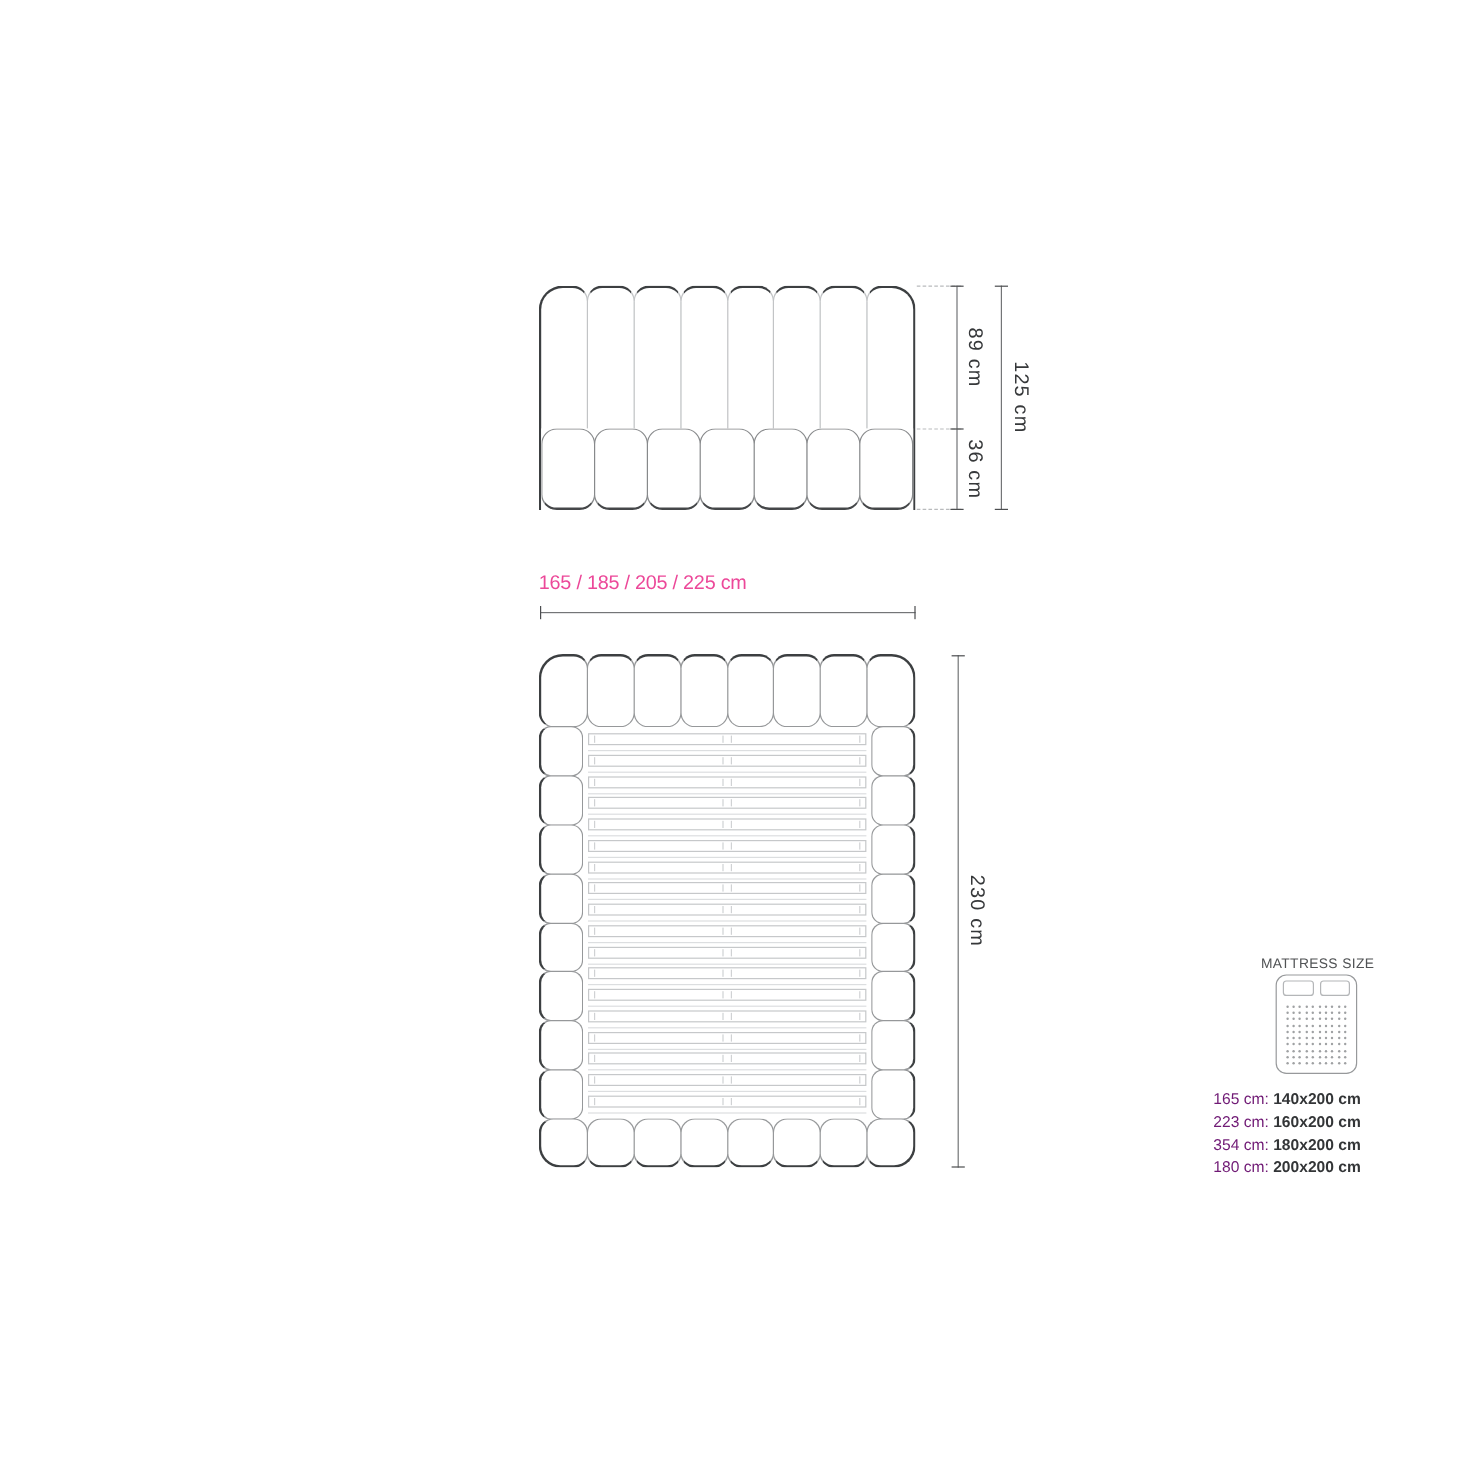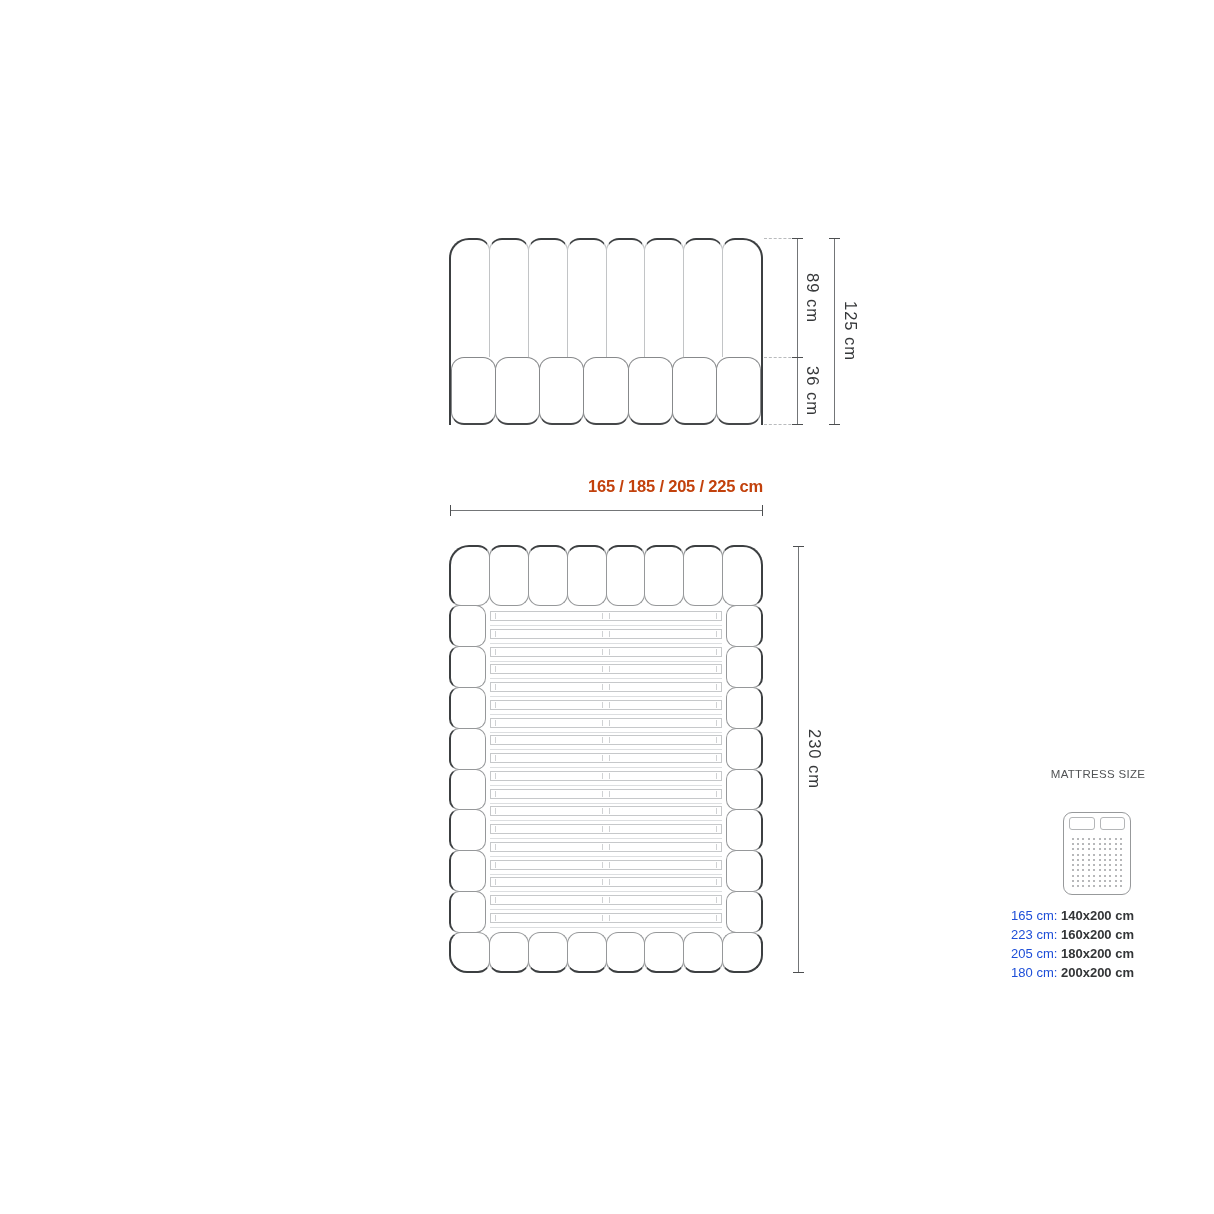--- a/index.html
+++ b/index.html
@@ -6,21 +6,21 @@
   .sheet{position:relative;width:1214px;height:1214px;background:#ffffff;overflow:hidden;
          font-family:"Liberation Sans", sans-serif;color:#36383a;}
   .vline{position:absolute;width:1px;background:#737577;}
   .hline{position:absolute;height:1px;background:#737577;}
   .tick-h{position:absolute;left:-5px;width:11px;height:1px;background:#4c4e50;}
   .tick-v{position:absolute;top:-5px;width:1px;height:11px;background:#4c4e50;}
   .dash{position:absolute;width:37px;height:0;border-top:1px dashed #b9bbbd;}
   .vtext{position:absolute;display:flex;align-items:center;justify-content:center;
          writing-mode:vertical-rl;text-orientation:mixed;
          font-size:16.5px;letter-spacing:1px;color:#36383a;white-space:nowrap;}
-  .dim-label{position:absolute;text-align:right;font-size:16.5px;letter-spacing:-0.2px;color:#c2410c;font-weight:bold;}
+  .dim-label{position:absolute;text-align:left;font-size:16.5px;letter-spacing:-0.2px;color:#ec4899;}
 
   
   .front-view{position:absolute;left:449px;top:238px;width:314px;height:187px;}
   .channels{position:absolute;inset:0;display:flex;}
   .channel{flex:1;margin-left:-1px;background:#fff;
            border:1px solid #c2c4c6;border-bottom:none;border-top:2px solid #3c3f41;
            border-radius:13px 13px 0 0;}
   .channel:first-child{margin-left:0;border-left:2px solid #3c3f41;border-top-left-radius:20px;}
   .channel:last-child{border-right:2px solid #3c3f41;border-top-right-radius:20px;}
   .front-base{position:absolute;left:2px;right:2px;bottom:0;height:68px;display:flex;background:#fff;}
@@ -53,32 +53,32 @@
   .slat-unit{height:14px;}
   .slat{position:relative;height:8px;border:1px solid #c6c8ca;background:#fff;}
   .slat i{position:absolute;top:1px;bottom:1px;width:1px;background:#d0d2d4;}
   .slat i.e1{left:4px;}
   .slat i.e2{right:4px;}
   .slat i.c1{left:calc(50% - 4px);}
   .slat i.c2{left:calc(50% + 3px);}
   .slat-line{height:1px;background:#dcdee0;margin-top:4px;}
 
   
-  .legend-title{position:absolute;left:1040px;top:768px;width:116px;text-align:center;
+  .legend-title{position:absolute;left:1040px;top:798px;width:116px;text-align:center;
                 font-size:11.5px;letter-spacing:0.3px;color:#515355;}
   .m-icon{position:absolute;left:1063px;top:812px;width:68px;height:83px;
           border:1.5px solid #97999b;border-radius:9px;background:#fff;box-sizing:border-box;}
   .pillows{display:flex;gap:5px;margin:4px 5px 0;}
   .pillow{flex:1;height:13px;border:1px solid #b4b6b8;border-radius:3px;box-sizing:border-box;}
   .dots{position:absolute;left:6px;right:6px;top:23px;bottom:5px;
         display:grid;grid-template-columns:repeat(10,1fr);justify-items:center;align-items:center;}
   .dot{width:2px;height:2px;border-radius:50%;background:#9fa1a3;}
   .legend-rows{position:absolute;left:1000px;top:906px;width:134px;text-align:right;
                font-size:13px;line-height:19px;white-space:nowrap;}
-  .legend-rows .lab{color:#1d4ed8;margin-top:40px;}
+  .legend-rows .lab{color:#701a75;margin-top:40px;}
   .legend-rows .val{color:#333537;font-weight:bold;}
 </style>
 </head>
 <body>
 
 <div class="sheet">
 
   <section class="front-view">
     <div class="channels">
       <div class="channel"></div>
@@ -452,21 +452,21 @@
   <div class="legend-rows">
     <div>
       <span class="lab">165 cm:</span>
       <span class="val">140x200 cm</span>
     </div>
     <div>
       <span class="lab">223 cm:</span>
       <span class="val">160x200 cm</span>
     </div>
     <div>
-      <span class="lab">205 cm:</span>
+      <span class="lab">354 cm:</span>
       <span class="val">180x200 cm</span>
     </div>
     <div>
       <span class="lab">180 cm:</span>
       <span class="val">200x200 cm</span>
     </div>
   </div>
 
 </div>
 

